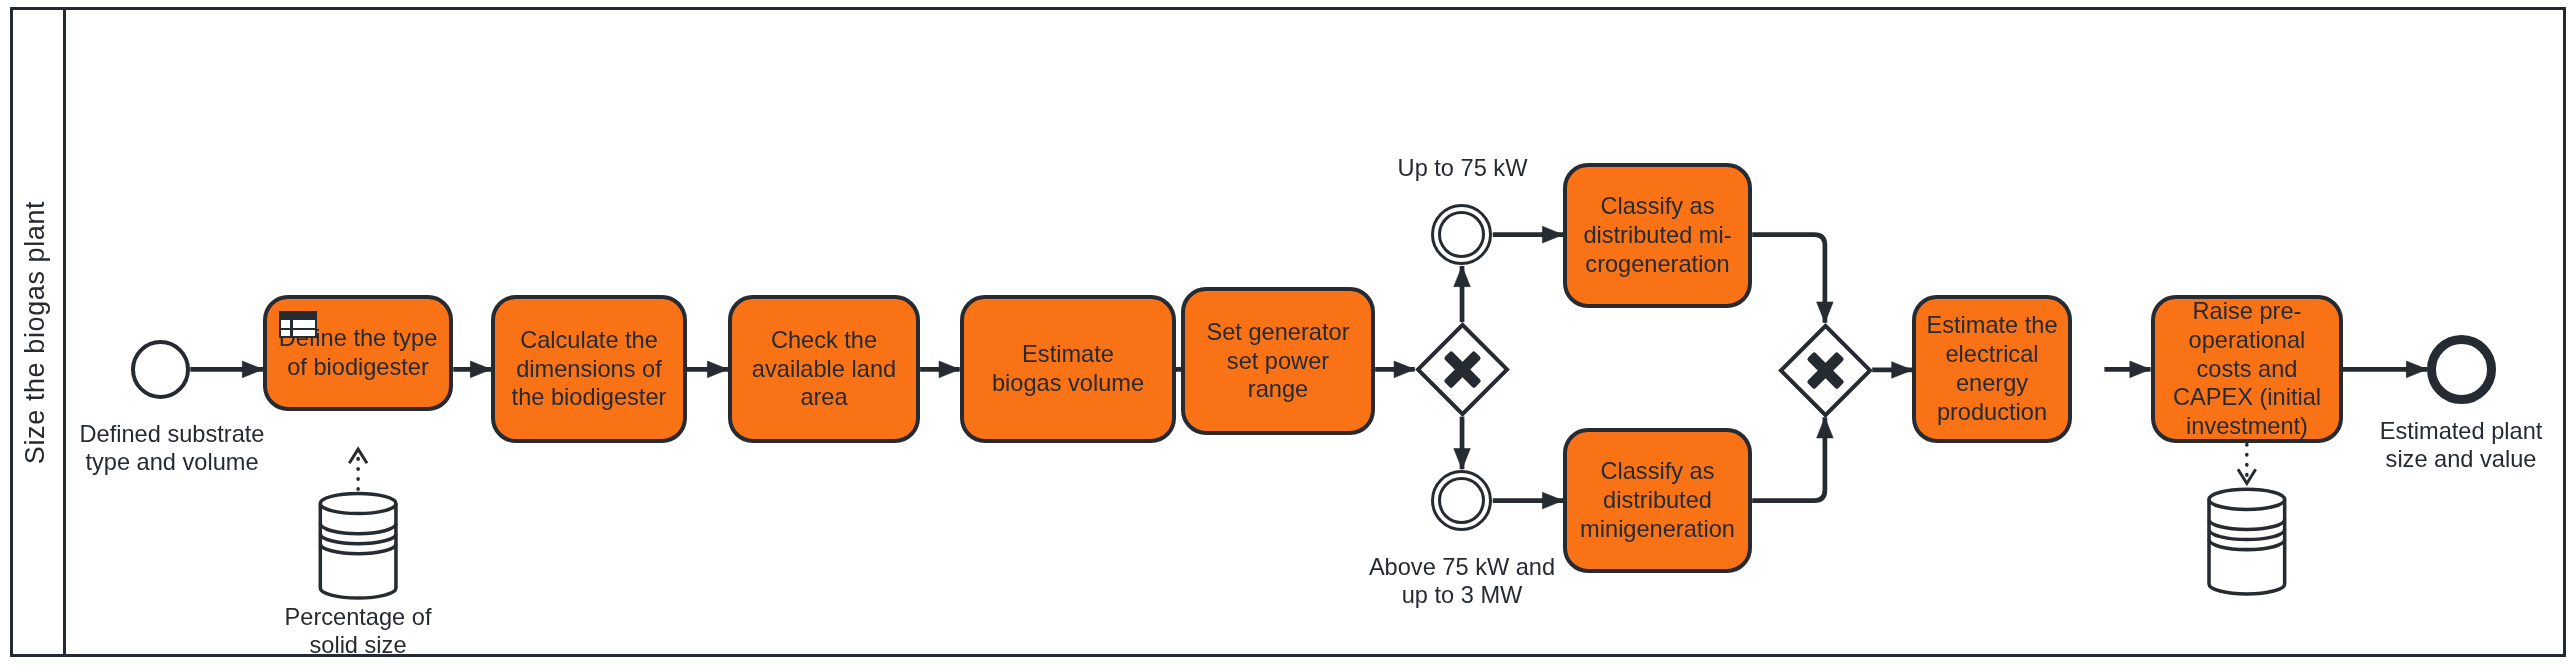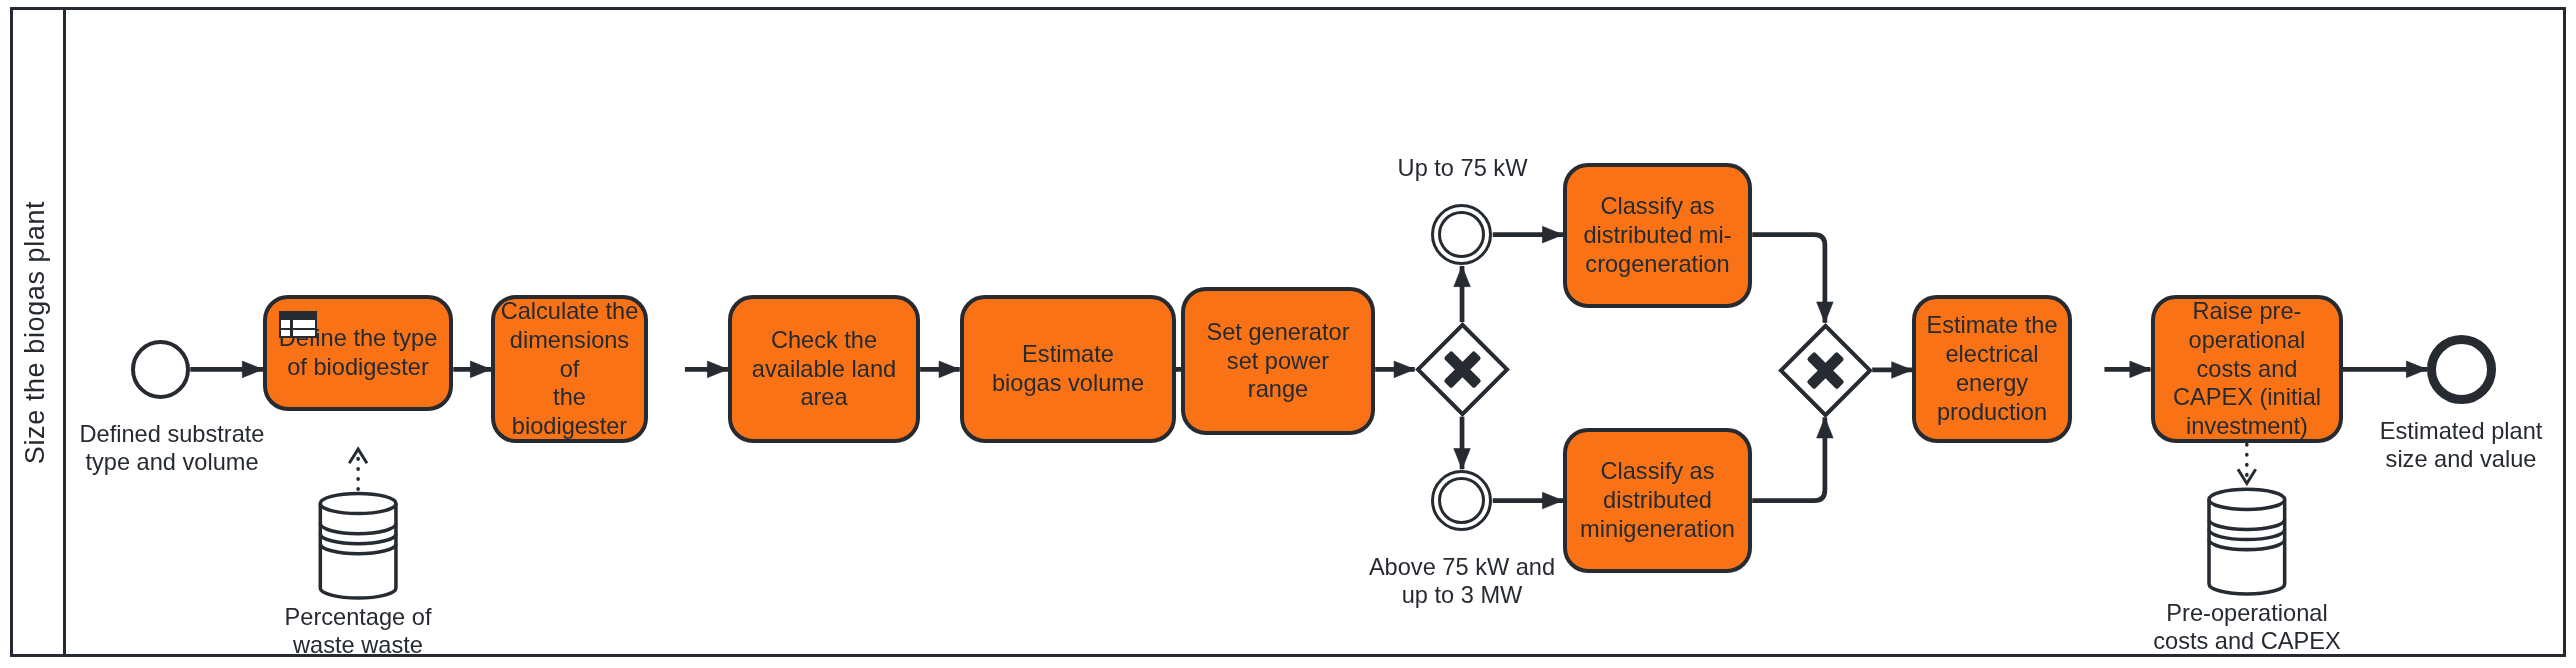--- a/index.html
+++ b/index.html
@@ -126,21 +126,21 @@
   <div class="task" style="left:263px;top:295px;width:190px;height:116px;">
     <div class="br-icon">
       <div class="br-head"></div>
       <div class="br-vline"></div>
       <div class="br-hline"></div>
     </div>
     <span>Define the type
 of biodigester</span>
   </div>
 
-  <div class="task" style="left:491px;top:295px;width:157px;height:148px;">
+  <div class="task" style="left:491px;top:295px;width:196px;height:148px;">
     <span>Calculate the
 dimensions of
 the biodigester</span>
   </div>
 
   <div class="task" style="left:728px;top:295px;width:192px;height:148px;">
     <span>Check the
 available land
 area</span>
   </div>
@@ -202,18 +202,16 @@
 costs and
 CAPEX (initial
 investment)</span>
   </div>
 
   <div class="event end" style="left:2427px;top:335px;"></div>
   <div class="flabel" style="left:2343px;top:418px;width:236px;">Estimated plant
 size and value</div>
 
   <div class="flabel" style="left:240px;top:604px;width:236px;">Percentage of
-waste waste</div>
-  <div class="flabel" style="left:2129px;top:600px;width:236px;">Pre-operational
-costs and CAPEX</div>
+solid size</div>
 
 </div>
 
 
 </body></html>

